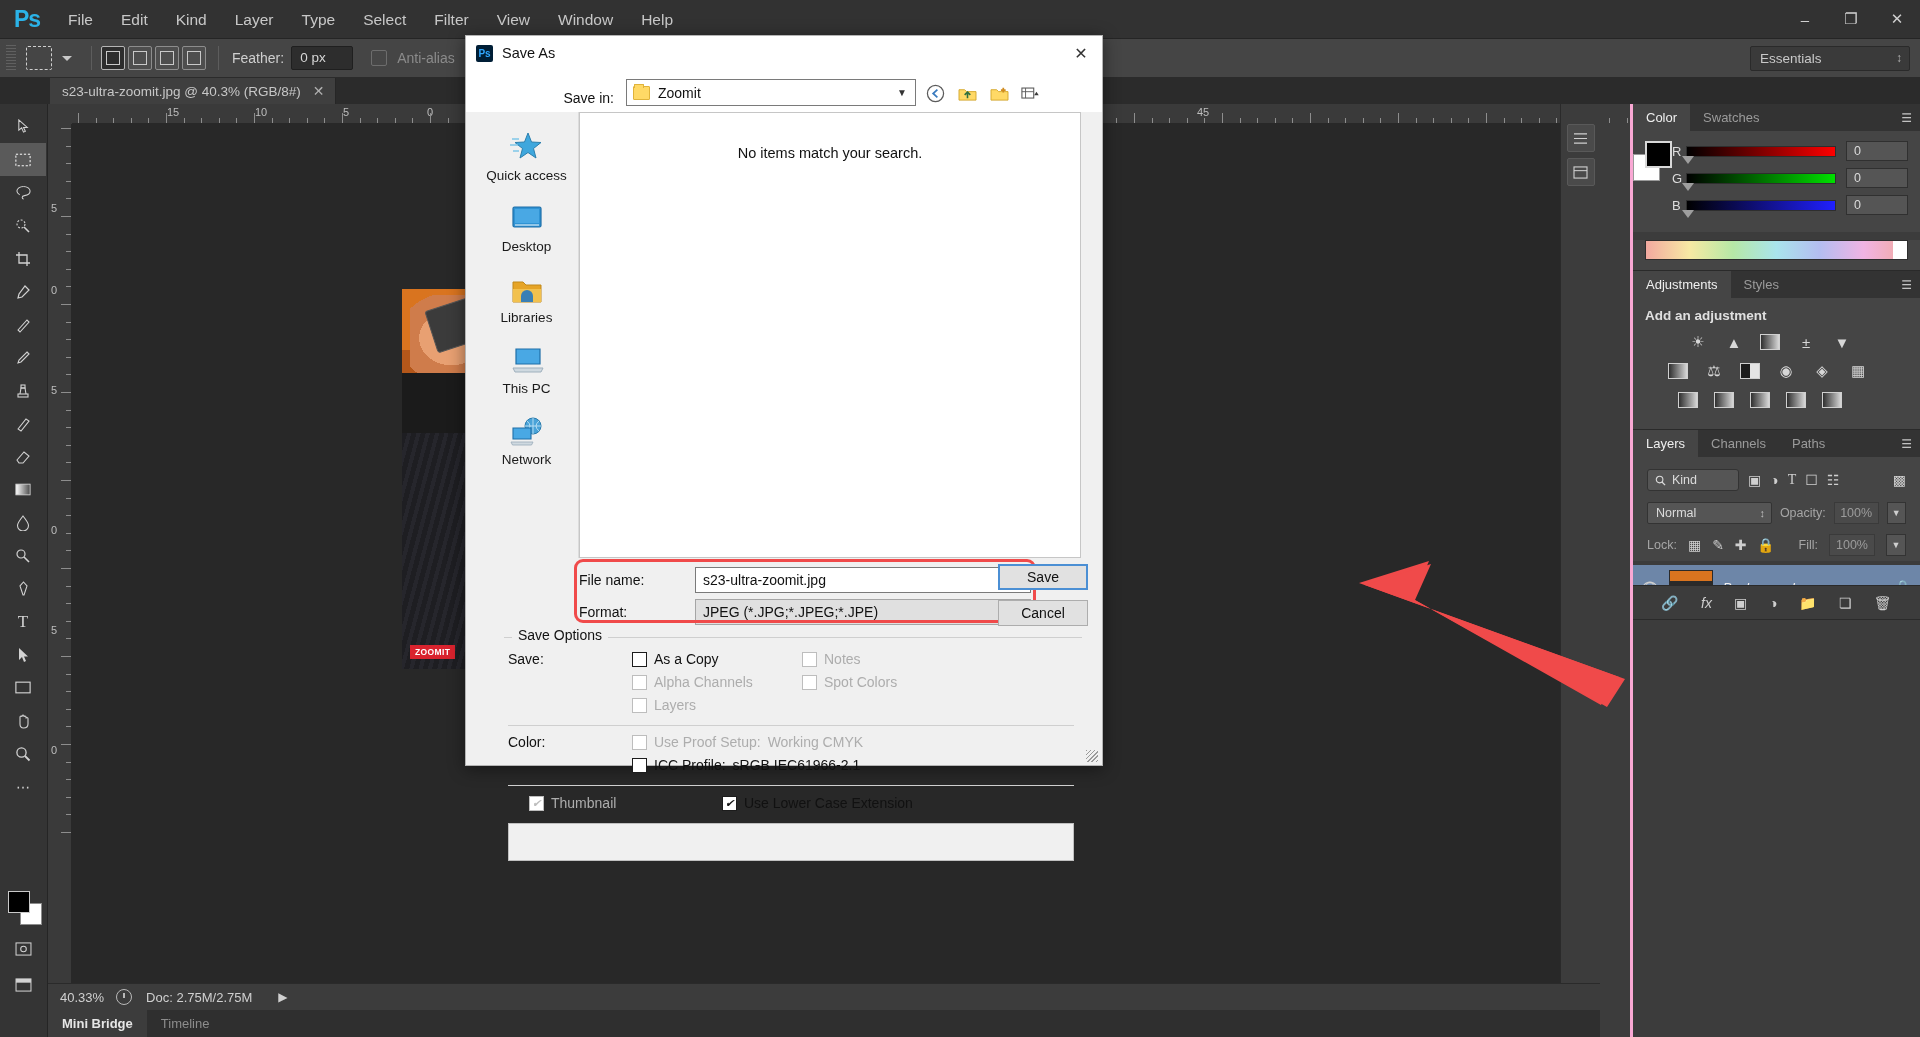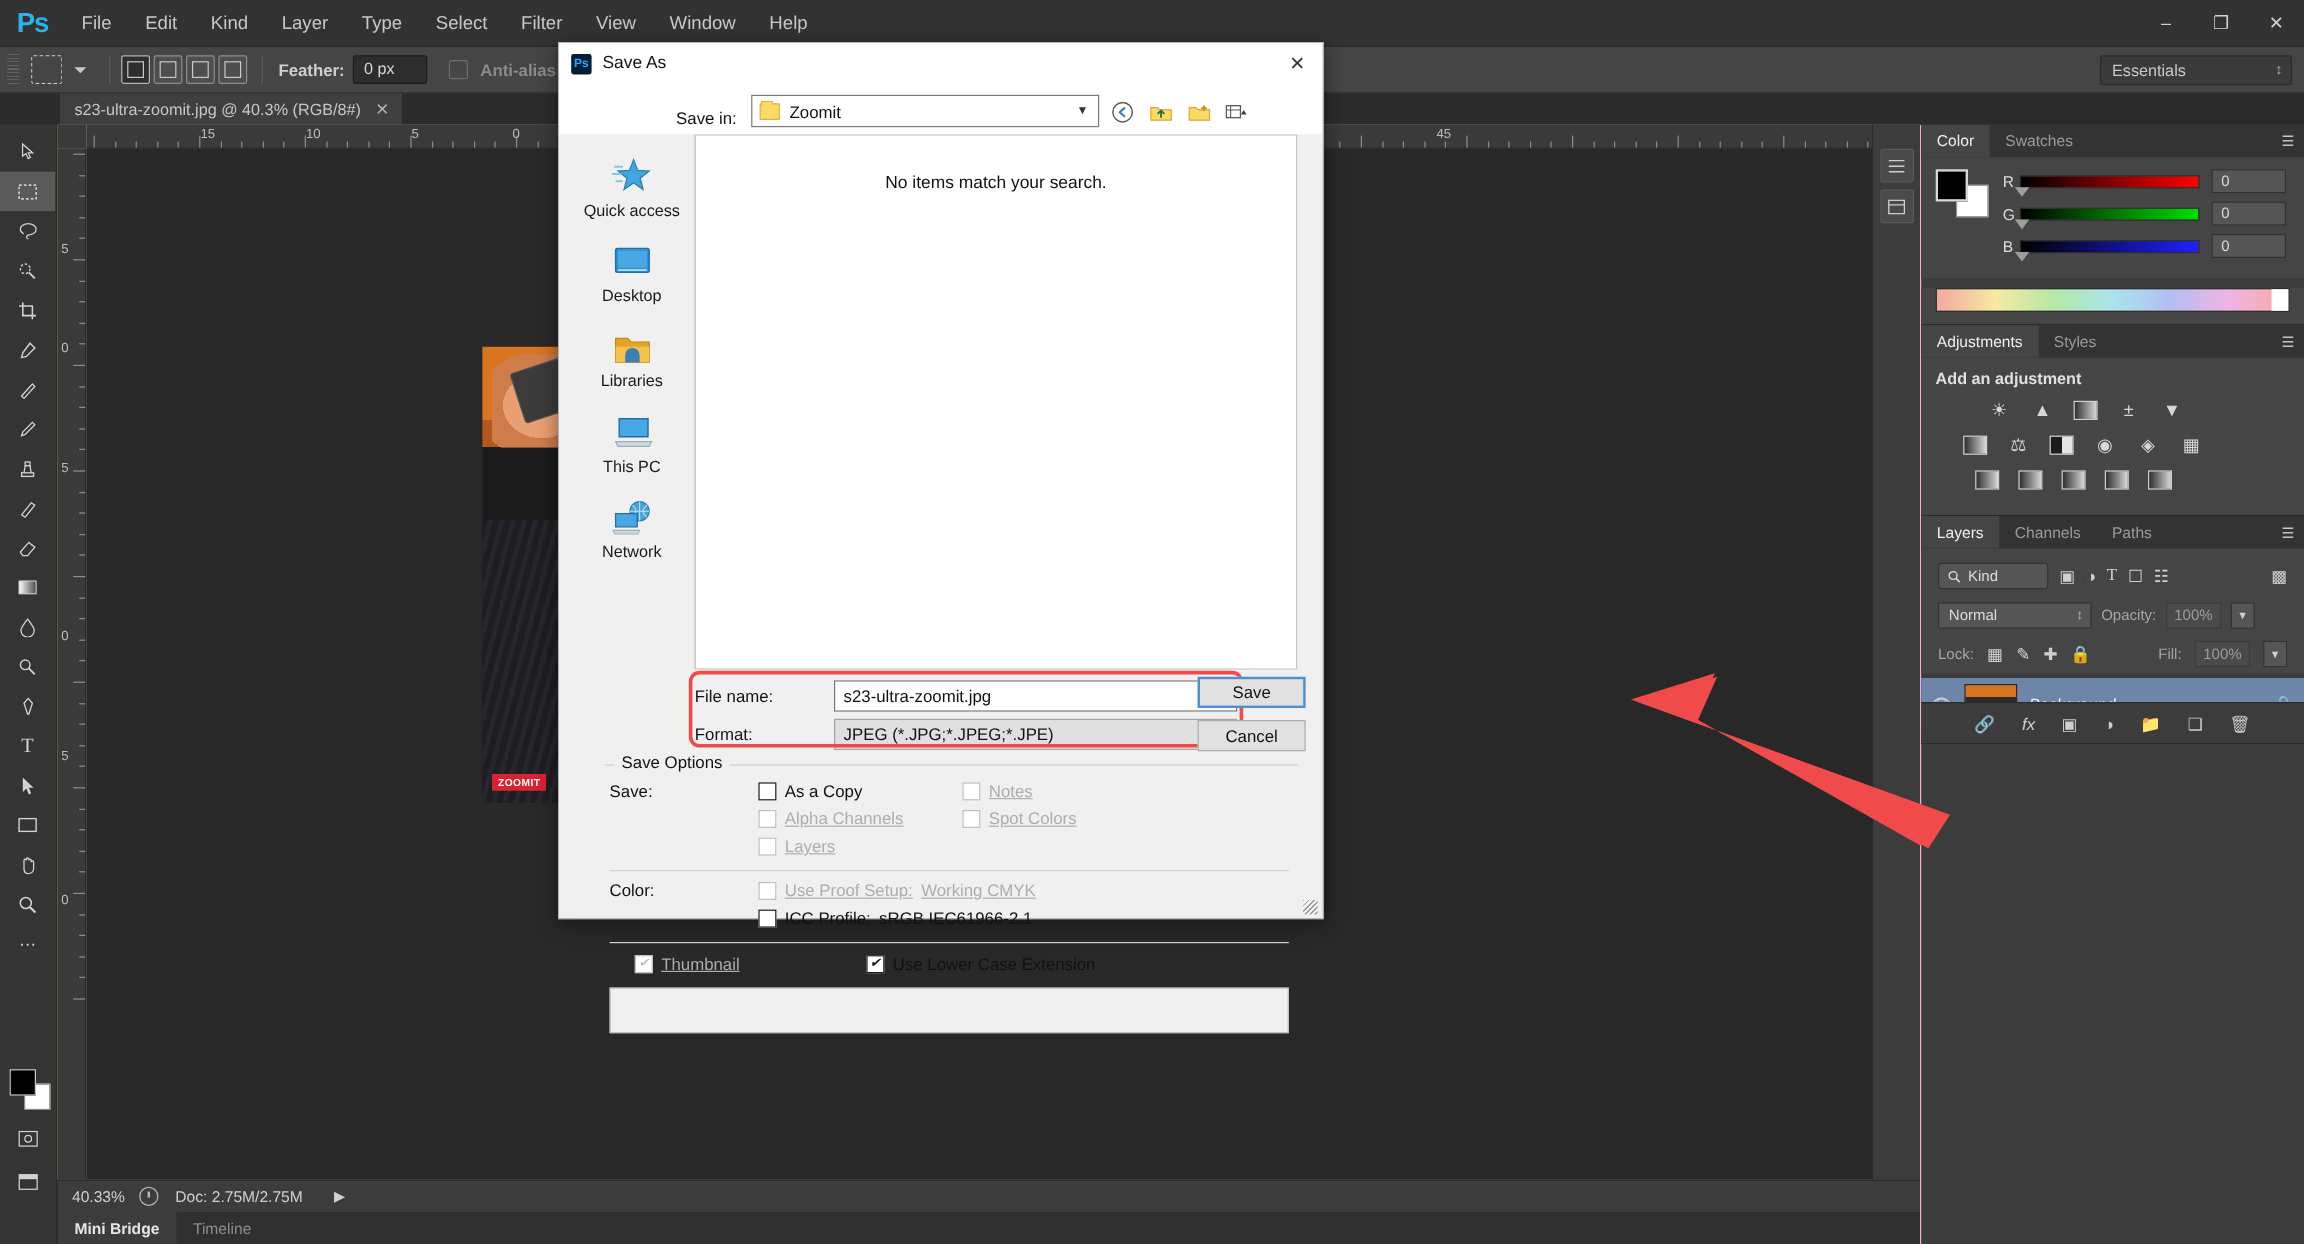--- a/index.html
+++ b/index.html
@@ -25,21 +25,21 @@
   .grip { width:10px; height:26px; margin:0 4px 0 6px;
           background:repeating-linear-gradient(to bottom,#777 0 1px,transparent 1px 3px); opacity:.55;}
   .marq { width:26px;height:24px;border:1px dashed #cfcfcf;border-radius:2px;margin-left:6px; }
   .tri-dn { width:0;height:0;border-left:5px solid transparent;border-right:5px solid transparent;
             border-top:5px solid #c8c8c8; margin:0 10px; }
   .sep { width:1px;height:24px;background:#5d5d5d;margin:0 9px; }
   .sqbtn { width:24px;height:24px;border:1px solid #8d8d8d;margin-right:3px;border-radius:2px;
            background:#4e4e4e; position:relative; }
   .sqbtn.active { background:#2d2d2d; border-color:#b5b5b5; }
   .sqbtn i { position:absolute; inset:4px; border:1px solid #c9c9c9; display:block; }
-  .obar-label { color:#cfcfcf; font-size:14px; margin:0 7px 0 4px;font-weight:bold; }
+  .obar-label { color:#cfcfcf; font-size:14px; margin:0 7px 0 4px; }
   .obar-label.dim { color:#8b8b8b; }
   .obar-field { background:#2d2d2d;border:1px solid #1f1f1f;color:#d6d6d6;font-size:13.5px;
                 height:24px;line-height:22px;padding:0 8px;border-radius:2px;min-width:62px; }
   .obar-chk { width:16px;height:16px;border:1px solid #6d6d6d;background:#474747;border-radius:2px;margin-right:6px;}
   #essentials { margin-left:auto; margin-right:10px; background:#3a3a3a;border:1px solid #2a2a2a;
                 color:#c9c9c9;font-size:13.5px;height:25px;line-height:23px;padding:0 22px 0 9px;
                 width:160px; border-radius:2px; position:relative; }
   #essentials::after{content:"\2195";position:absolute;right:7px;top:0;font-size:12px;color:#b0b0b0;}
 
   
@@ -95,22 +95,22 @@
                 display:flex; align-items:center; }
   .btab { font-size:13px; padding:0 14px; line-height:27px; height:27px; }
   .btab.active { color:#e6e6e6; background:#3c3c3c; font-weight:bold; }
   .btab.idle { color:#8c8c8c; }
 
   
   #dock-mini { position:absolute; right:320px; top:104px; width:40px; bottom:54px; background:#3c3c3c;
                border-left:1px solid #2a2a2a; padding-top:14px; }
   .minibtn{width:28px;height:28px;margin:6px auto;background:#4a4a4a;border:1px solid #595959;border-radius:2px;
            display:flex;align-items:center;justify-content:center;color:#cfcfcf;font-size:13px;}
-  #rightdock { position:absolute; right:0; top:104px; width:320px; bottom:0; background:#3c3c3c;
-               border-left:1px solid #f9a8d4; }
+  #rightdock { position:absolute; right:0; top:104px; width:290px; bottom:0; background:#3c3c3c;
+               border-left:3px solid #f9a8d4; }
   .panel { border-bottom:1px solid #2a2a2a; }
   .ptabs { height:27px; background:#333; display:flex; align-items:stretch; position:relative; }
   .ptab { font-size:13px; padding:0 13px; line-height:27px; color:#9b9b9b; }
   .ptab.on { color:#efefef; background:#454545; }
   .pmenu { position:absolute; right:8px; top:7px; color:#c2c2c2; font-size:12px; }
   .pbody { background:#454545; padding:10px 12px; }
 
   .sw2 { position:relative; width:44px; height:40px; }
   .sw2 .a{position:absolute;left:0;top:0;width:27px;height:27px;background:#000;border:2px solid #d8d8d8;}
   .sw2 .b{position:absolute;right:0;bottom:0;width:27px;height:27px;background:#fff;border:1px solid #9a9a9a;}
@@ -208,21 +208,21 @@
   .grp-title { position:absolute; left:8px; top:-10px; background:#f0f0f0; padding:0 6px;
                font-size:14px; color:#111; }
   #opt-frame { position:absolute; inset:0; border-top:1px solid #cfcfcf; }
   .olbl { position:absolute; left:4px; font-size:14px; color:#111; }
   .ochk { position:absolute; display:flex; align-items:flex-end; gap:7px; font-size:14px; }
   .cbx { width:15px; height:15px; border:1.5px solid #1c1c1c; background:#fff; flex:none;
          display:flex; align-items:center; justify-content:center; }
   .cbx.dis { border-color:#bdbdbd; }
   .cbx.on::after { content:"\2714"; font-size:11px; color:#111; line-height:1; }
   .cbx.dis.on::after { color:#bdbdbd; }
-  .otxt.dis { color:#adadad;text-decoration:underline; }
+  .otxt.dis { color:#adadad; }
   .otxt { color:#111; }
   .hr { position:absolute; left:4px; right:8px; height:1px; background:#cfcfcf; }
   #notebox { position:absolute; left:4px; right:8px; height:38px; background:#f0f0f0;
              border:1px solid #c0c0c0; }
   #sa-grip { position:absolute; right:4px; bottom:3px; width:12px; height:12px;
              background:repeating-linear-gradient(135deg,#9a9a9a 0 1px,transparent 1px 3px); }
 
   
   #redarrow { position:absolute; left:1355px; top:555px; width:270px; height:160px; pointer-events:none; }
 </style>

